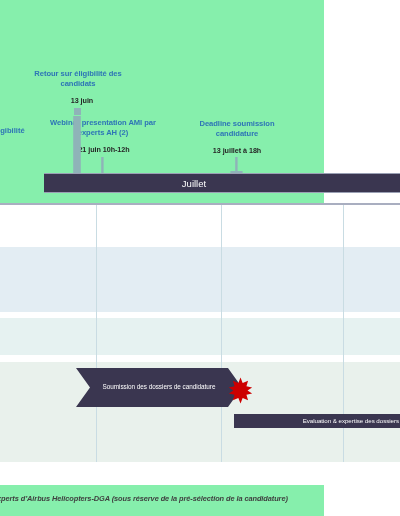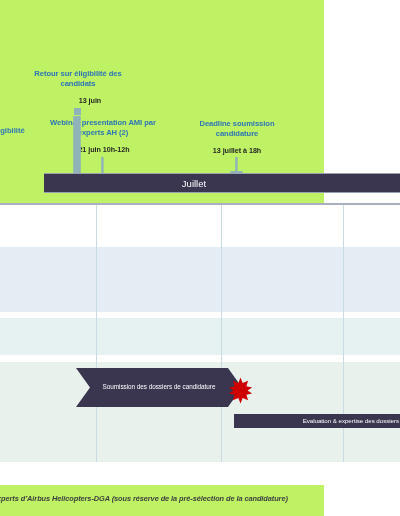--- a/index.html
+++ b/index.html
@@ -2,21 +2,21 @@
 <html><head>
 <meta charset="utf-8">
 <style>
   * { box-sizing: border-box; margin: 0; padding: 0; }
   html, body {
     width: 400px; height: 516px;
     background: #ffffff;
     font-family: "Liberation Sans", sans-serif;
     overflow: hidden;
   }
-  #stage { position: relative; width: 324px; height: 516px; background: #bef264; }
+  #stage { position: relative; width: 324px; height: 516px; background: #86efac; }
 
   
   .ann-title {
     position: absolute;
     color: #2E75B6;
     font-weight: bold;
     font-size: 7.6px;
     line-height: 9.6px;
     text-align: center;
     letter-spacing: -0.05px;
@@ -125,21 +125,21 @@
     white-space: nowrap;
     letter-spacing: -0.08px;
   }
 </style>
 </head>
 <body>
 
 <div id="stage">
 
   <div class="ann-title" style="left:16px; top:69px; width:124px;">Retour sur éligibilité des candidats</div>
-  <div class="ann-date" style="left:56px; top:96px; width:68px;">13 juin</div>
+  <div class="ann-date" style="left:48px; top:96px; width:68px;">13 juin</div>
   <div class="marker-square" style="left:74px; top:108px; width:7px; height:7px;"></div>
 
   <div class="ann-clip-left" style="left:-4px; top:126px;">ligibilité</div>
 
   <div class="ann-title" style="left:36px; top:118px; width:134px;">Webinar presentation AMI par experts AH (2)</div>
   <div class="ann-date" style="left:62px; top:145px; width:84px;">21 juin 10h-12h</div>
 
   <div class="ann-title" style="left:182px; top:119px; width:110px;">Deadline soumission candidature</div>
   <div class="ann-date" style="left:192px; top:146px; width:90px;">13 juillet à 18h</div>
 

